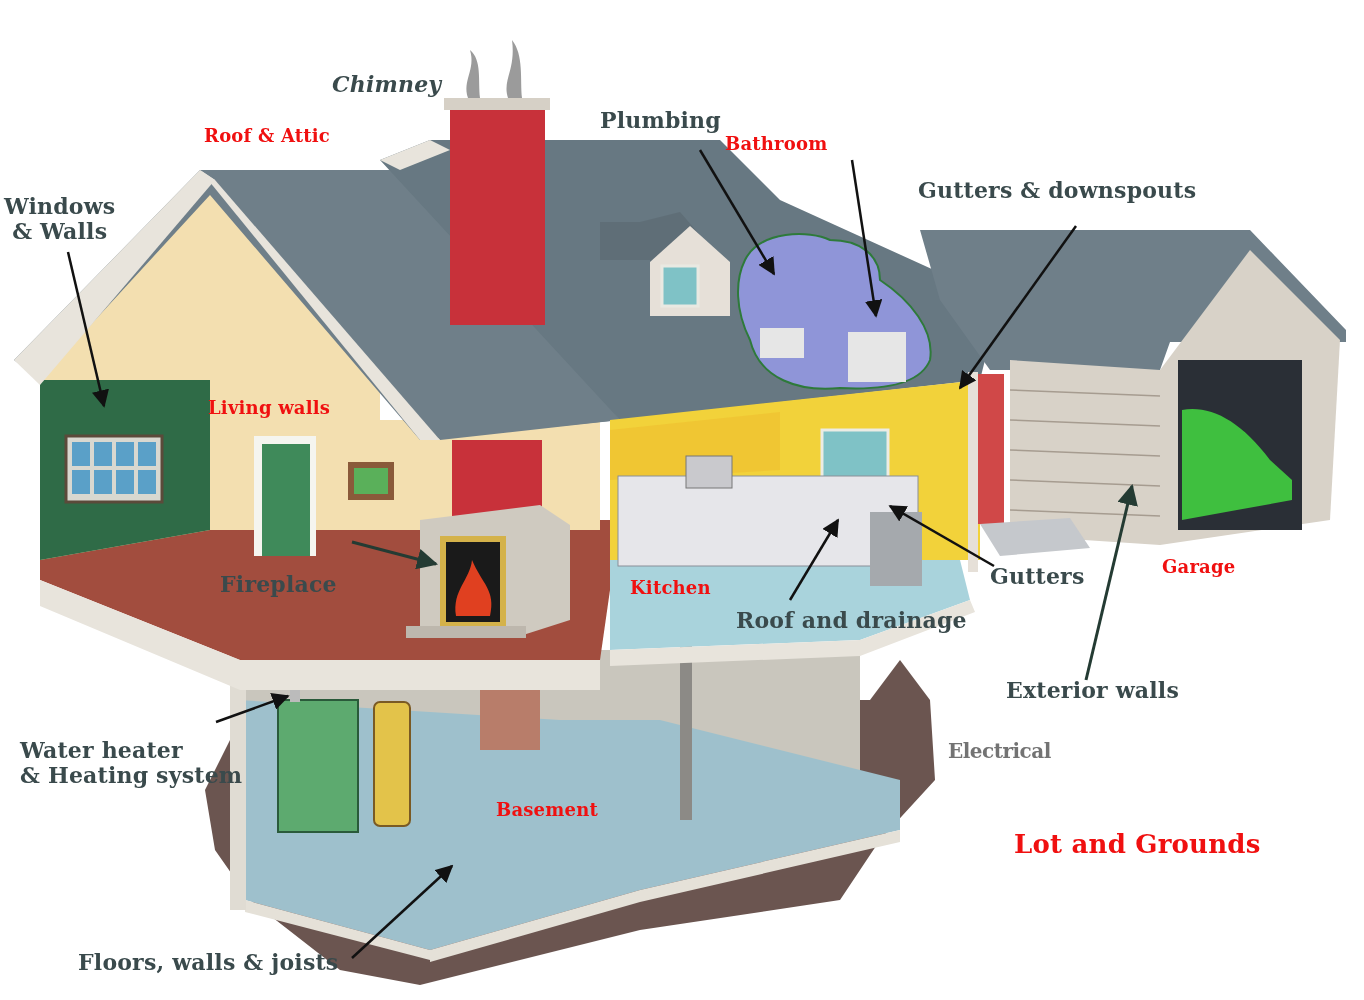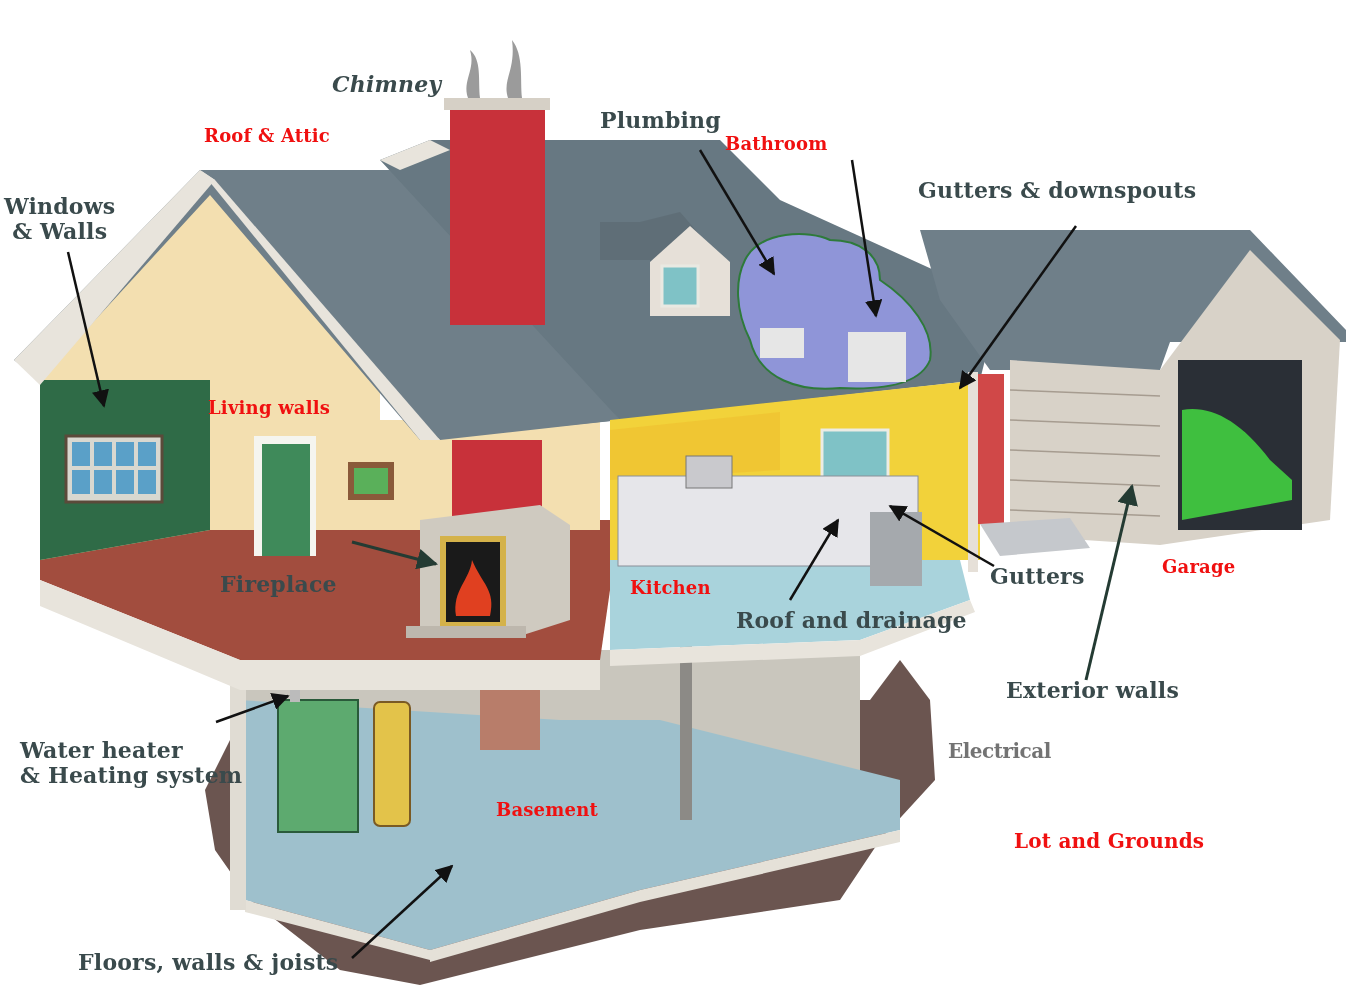--- a/index.html
+++ b/index.html
@@ -1,21 +1,21 @@
 <!DOCTYPE html>
 <html><head>
 <meta charset="utf-8">
 <style>
   html, body { margin: 0; padding: 0; background: #ffffff; }
   body { width: 1364px; height: 1000px; position: relative; overflow: hidden; font-family: "DejaVu Serif", "Liberation Serif", serif; }
   #scene { position: absolute; left: 0; top: 0; width: 1364px; height: 1000px; }
   .label { position: absolute; font-family: "DejaVu Serif", "Liberation Serif", serif; font-weight: bold; white-space: nowrap; line-height: 1.15; letter-spacing: 0.2px; }
   .label.dark { color: #3a4a4c; font-size: 22px; }
   .label.red { color: #f01010; font-size: 18px; }
-  .label.big { font-size: 20px; }
+  .label.big { font-size: 26px; }
   .label.black { color: #737373; font-size: 20px; letter-spacing: -0.5px; }
   .label.multi { white-space: pre; }
 </style>
 </head>
 <body>
 
 <svg id="scene" viewBox="0 0 1364 1000" xmlns="http://www.w3.org/2000/svg">
   <defs>
     <marker id="arrow" viewBox="0 0 10 10" refX="9" refY="5" markerWidth="7" markerHeight="7" orient="auto-start-reverse">
       <path d="M0,0 L10,5 L0,10 z" fill="#111"></path>

